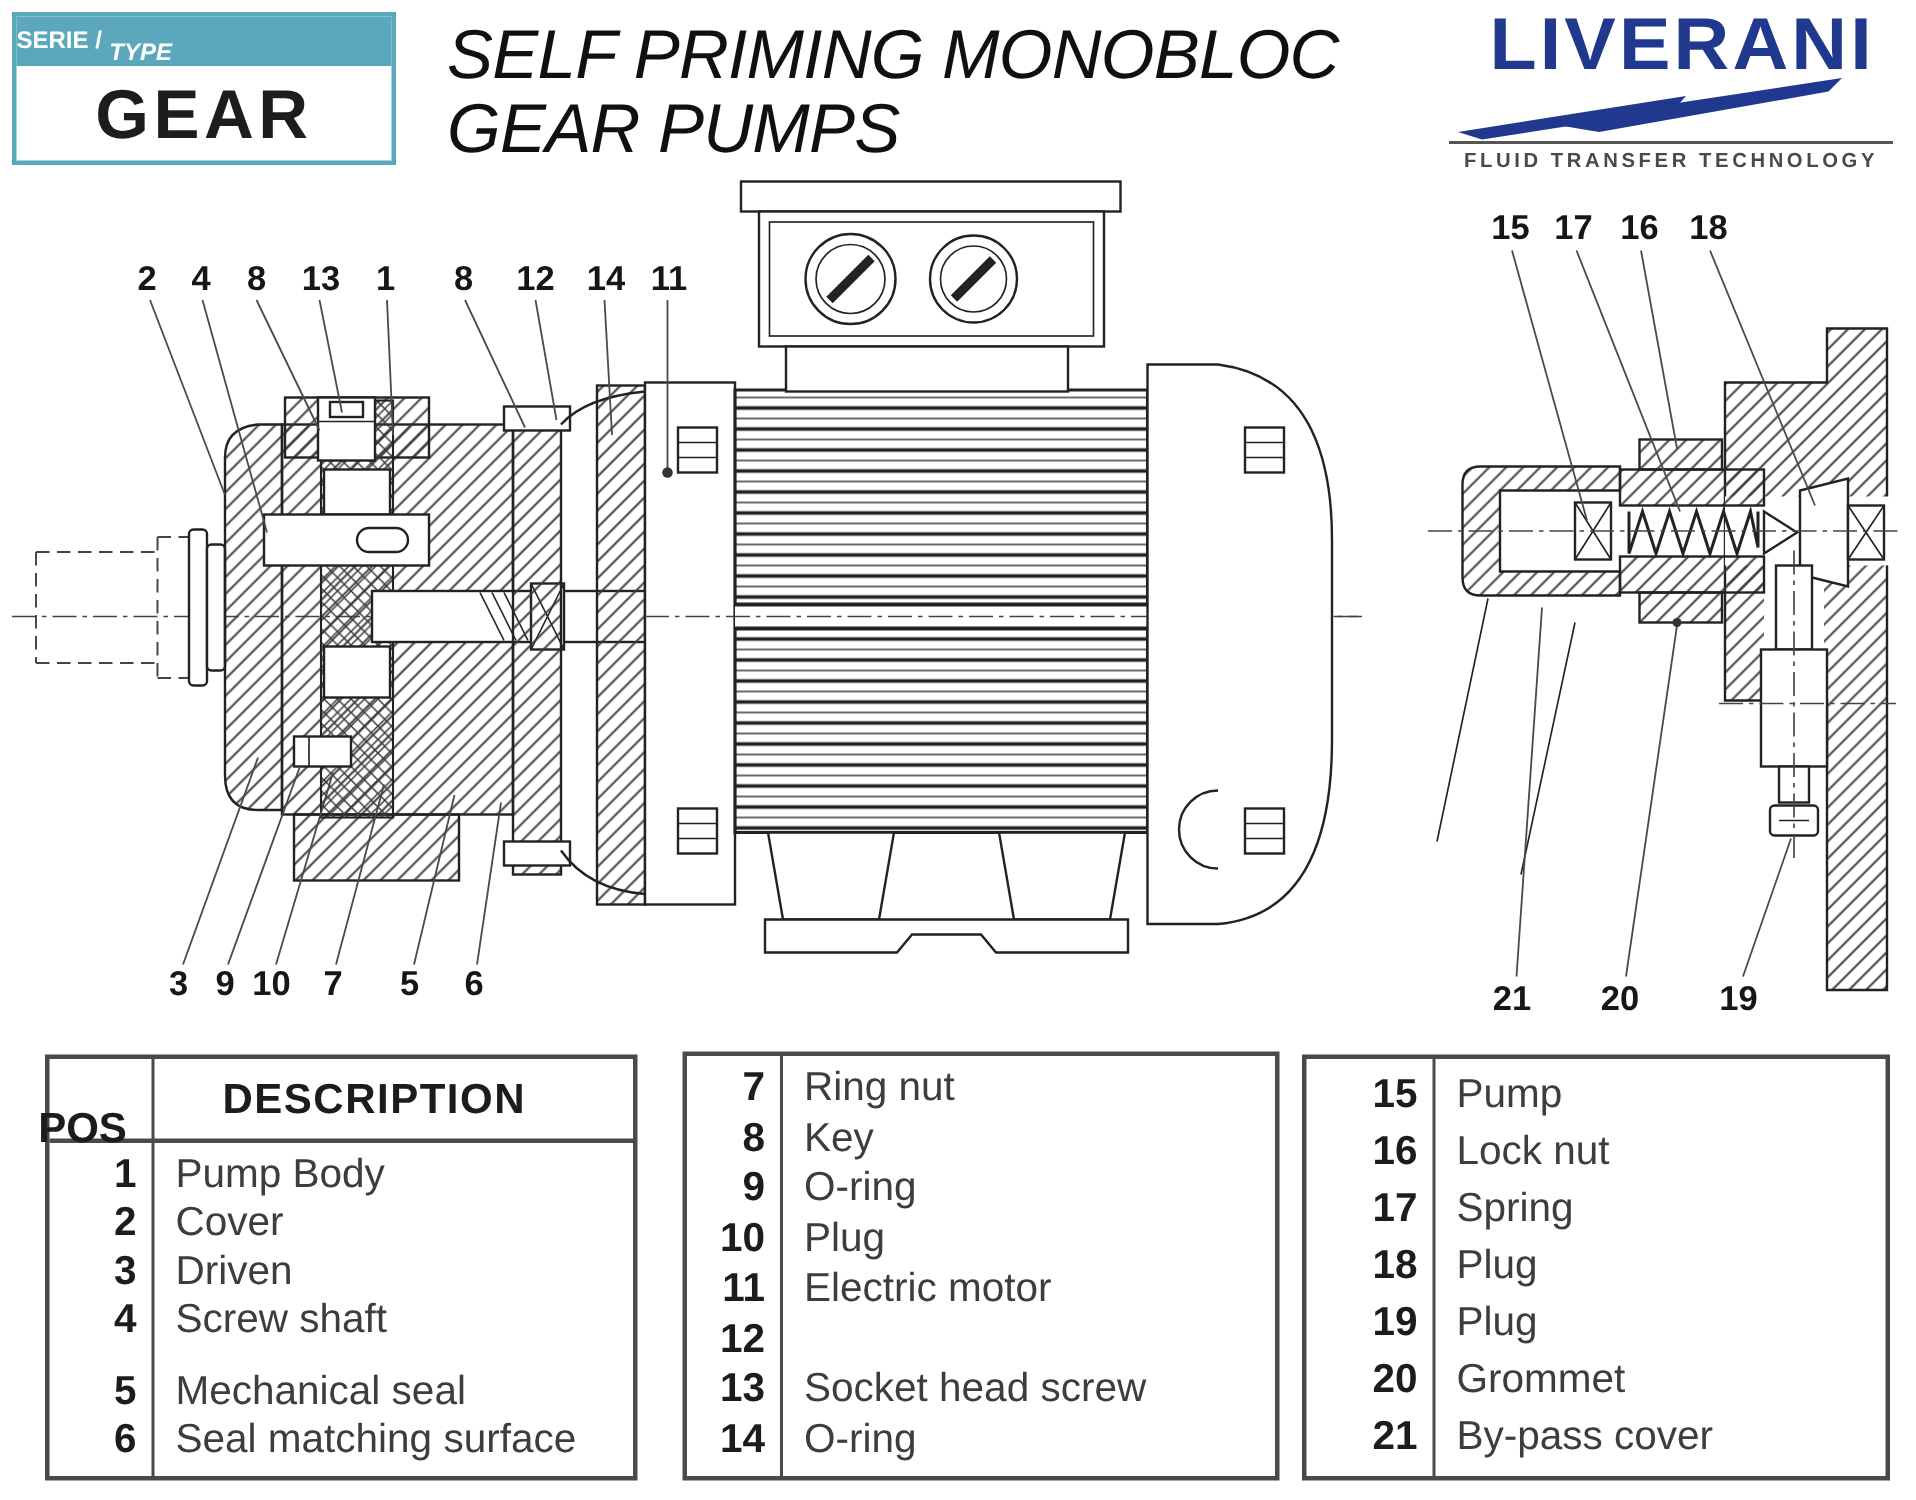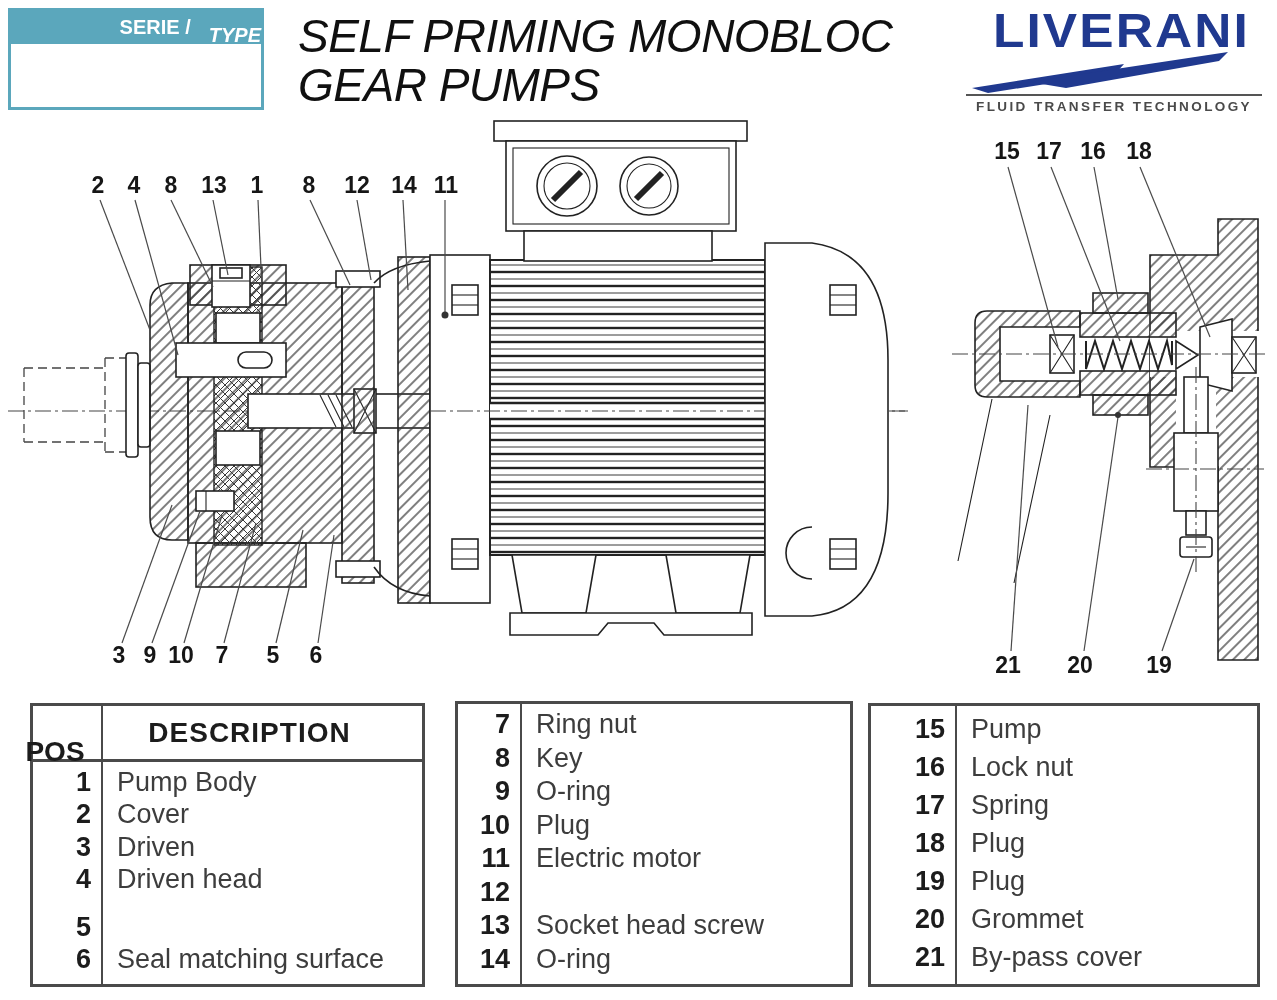--- a/index.html
+++ b/index.html
@@ -3,21 +3,21 @@
 <meta charset="utf-8">
 <style>
   html,body{margin:0;padding:0;background:#fff;}
   body{width:1277px;height:1000px;position:relative;overflow:hidden;
        font-family:"Liberation Sans",sans-serif;color:#1c1c1c;}
 
   
   .serie-box{position:absolute;left:8px;top:8px;width:256px;height:102px;
     border:3px solid #5BA7BC;background:#fff;box-sizing:border-box;}
   .serie-band{height:33px;background:#5BA7BC;color:#fff;display:flex;
-    align-items:center;justify-content:flex-end;font-weight:bold;font-size:20px;gap:18px;}
+    align-items:center;justify-content:flex-start;font-weight:bold;font-size:16px;gap:5px;}
   .serie-band .it{font-style:italic;margin-top:16px;}
   .serie-value{height:63px;display:flex;align-items:center;justify-content:center;
     font-size:46px;font-weight:bold;letter-spacing:3px;color:#1d1d1d;}
 
   .doc-title{position:absolute;left:298px;top:12px;width:670px;
     font-size:46px;line-height:1.06;font-weight:normal;font-style:italic;
     color:#101010;letter-spacing:-0.5px;}
 
   .logo{position:absolute;left:966px;top:6px;width:296px;height:112px;}
   .logo-name{position:absolute;left:0;top:0;width:296px;text-align:center;
@@ -56,20 +56,21 @@
   .spacer{height:14px;}
 </style>
 </head>
 <body>
 
 <div class="serie-box">
   <div class="serie-band">
     <span>SERIE /</span>
     <span class="it">TYPE</span>
   </div>
+  <div class="serie-value">GEAR</div>
 </div>
 
 <div class="doc-title">
   <div>SELF PRIMING MONOBLOC</div>
   <div>GEAR PUMPS</div>
 </div>
 
 <div class="logo">
   <div class="logo-name">LIVERANI</div>
   <svg class="logo-swoosh" width="296" height="44">
@@ -312,25 +313,26 @@
     <div class="t-row">
       <div class="t-num" style="width:68px;">2</div>
       <div class="t-desc">Cover</div>
     </div>
     <div class="t-row">
       <div class="t-num" style="width:68px;">3</div>
       <div class="t-desc">Driven</div>
     </div>
     <div class="t-row">
       <div class="t-num" style="width:68px;">4</div>
-      <div class="t-desc">Driven head</div>
+      <div class="t-desc">Screw shaft</div>
     </div>
     <div class="spacer"></div>
     <div class="t-row">
       <div class="t-num" style="width:68px;">5</div>
+      <div class="t-desc">Mechanical seal</div>
     </div>
     <div class="t-row">
       <div class="t-num" style="width:68px;">6</div>
       <div class="t-desc">Seal matching surface</div>
     </div>
   </div>
 </div>
 
 <div class="ptable" style="left:455px;top:701px;width:398px;height:286px;">
   <div class="vline" style="left:62px;"></div>

